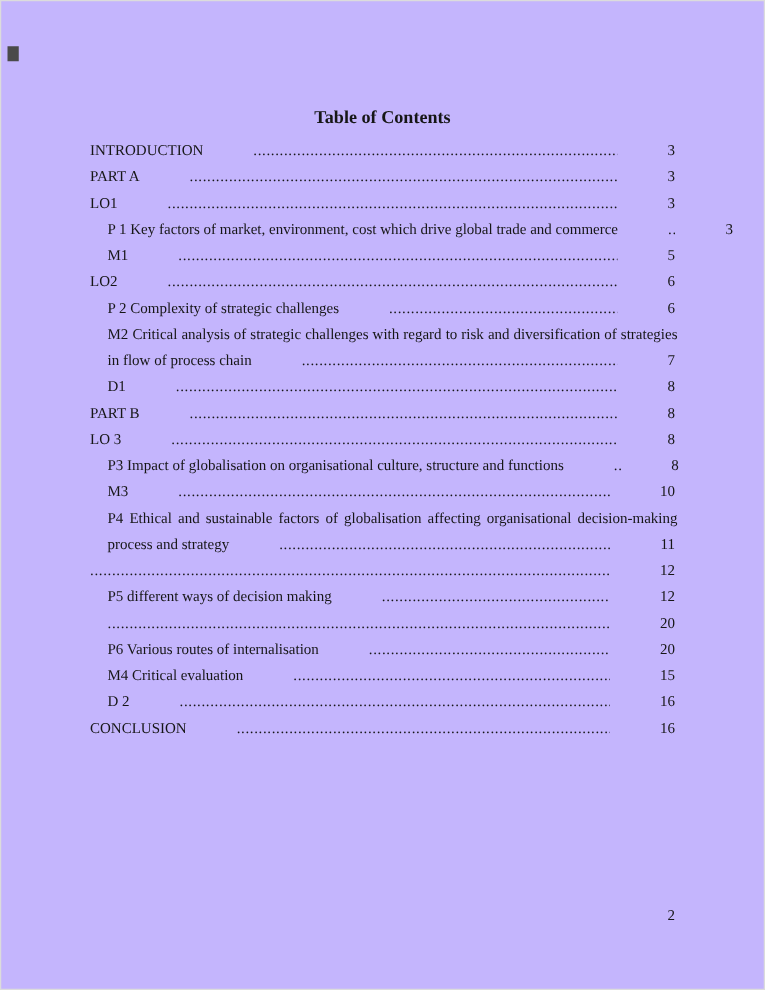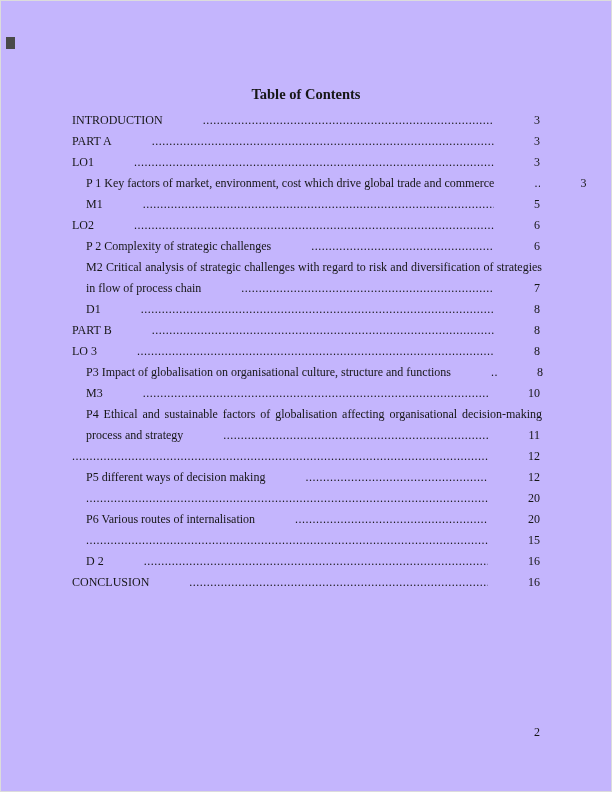--- a/index.html
+++ b/index.html
@@ -171,20 +171,21 @@
       <div class="toc-entry indent">
     <span class="toc-leader">............................................................................................................................................................................................................................................................................................................</span>
     <span class="toc-page">20</span>
   </div>
       <div class="toc-entry indent">
     <span class="toc-label">P6 Various routes of internalisation </span>
     <span class="toc-leader">............................................................................................................................................................................................................................................................................................................</span>
     <span class="toc-page">20</span>
   </div>
       <div class="toc-entry indent">
+    <span class="toc-label">M4 Critical evaluation </span>
     <span class="toc-leader">............................................................................................................................................................................................................................................................................................................</span>
     <span class="toc-page">15</span>
   </div>
       <div class="toc-entry indent">
     <span class="toc-label">D 2</span>
     <span class="toc-leader">............................................................................................................................................................................................................................................................................................................</span>
     <span class="toc-page">16</span>
   </div>
       <div class="toc-entry">
     <span class="toc-label">CONCLUSION</span>

